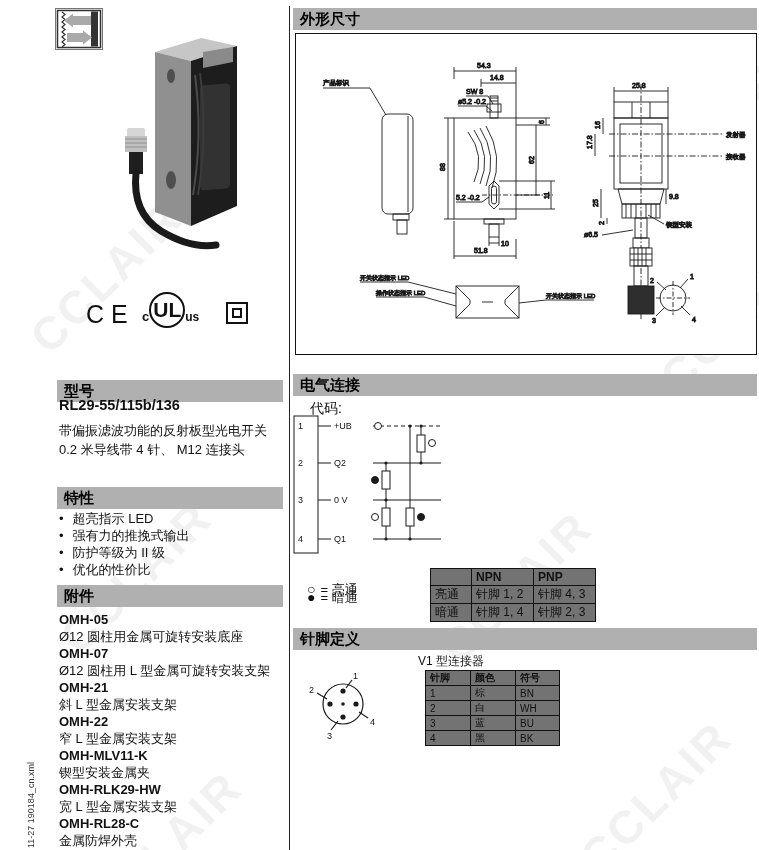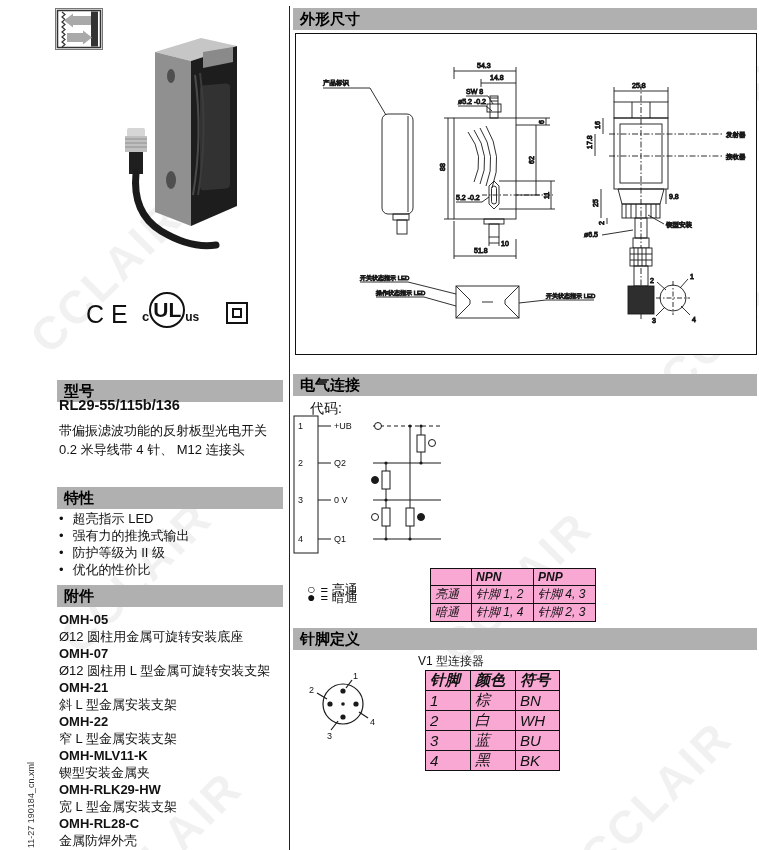--- a/index.html
+++ b/index.html
@@ -18,28 +18,28 @@
   .modelname { position:absolute; left:59px; top:397px; font-size:14.5px; font-weight:bold; }
   .desc { position:absolute; left:59px; font-size:13px; }
   .feat-list { position:absolute; left:59px; top:510px; width:224px; font-size:13px; }
   .feat-item { line-height:17px; display:flex; }
   .feat-item::before { content:"•"; margin-right:9px; }
   .acc-list { position:absolute; left:59px; top:611px; width:224px; font-size:13px; line-height:17px; }
   .acc-name { font-weight:bold; }
   .code-label { position:absolute; left:310px; top:400px; font-size:14px; }
   .legend-row { position:absolute; left:307px; font-size:13px; }
   .legend-sym { font-size:14px; margin-right:5px; }
-  table { border-collapse:collapse; position:absolute; background:#f9a8d4;font-style:italic; }
+  table { border-collapse:collapse; position:absolute; background:#737373; }
   td,th { border:1px solid #111; font-size:12px; padding:0 4px; text-align:left; font-weight:normal; }
   th { font-weight:bold; }
   .npn-table { left:430px; top:568px; }
   .npn-table td,.npn-table th { height:17px; }
   .npn-table .c0 { width:41px; } .npn-table .c1 { width:62px; } .npn-table .c2 { width:62px; }
   .pin-table { left:425px; top:670px; }
-  .pin-table td,.pin-table th { height:15px; font-size:15px; }
+  .pin-table td,.pin-table th { height:15px; font-size:10px; }
   .pin-table .c0 { width:45px; } .pin-table .c1 { width:45px; } .pin-table .c2 { width:44px; }
   .v1-label { position:absolute; left:418px; top:653px; font-size:12px; }
   .side-text { position:absolute; left:26px; top:848px; font-size:9px; color:#333;
     transform:rotate(-90deg); transform-origin:0 0; white-space:nowrap; }
   .certs { position:absolute; left:80px; top:292px; width:180px; height:45px; }
   .ce { position:absolute; left:6px; top:8px; font-size:25px; letter-spacing:7px; color:#111; }
   .ulmark { position:absolute; left:62px; top:0; display:flex; align-items:center; }
   .ul-c { font-size:13px; font-weight:bold; position:relative; top:6px; }
   .ul-circle { width:36px; height:36px; border:2.5px solid #111; border-radius:50%;
     display:flex; align-items:center; justify-content:center; font-size:21px; font-weight:bold; }

